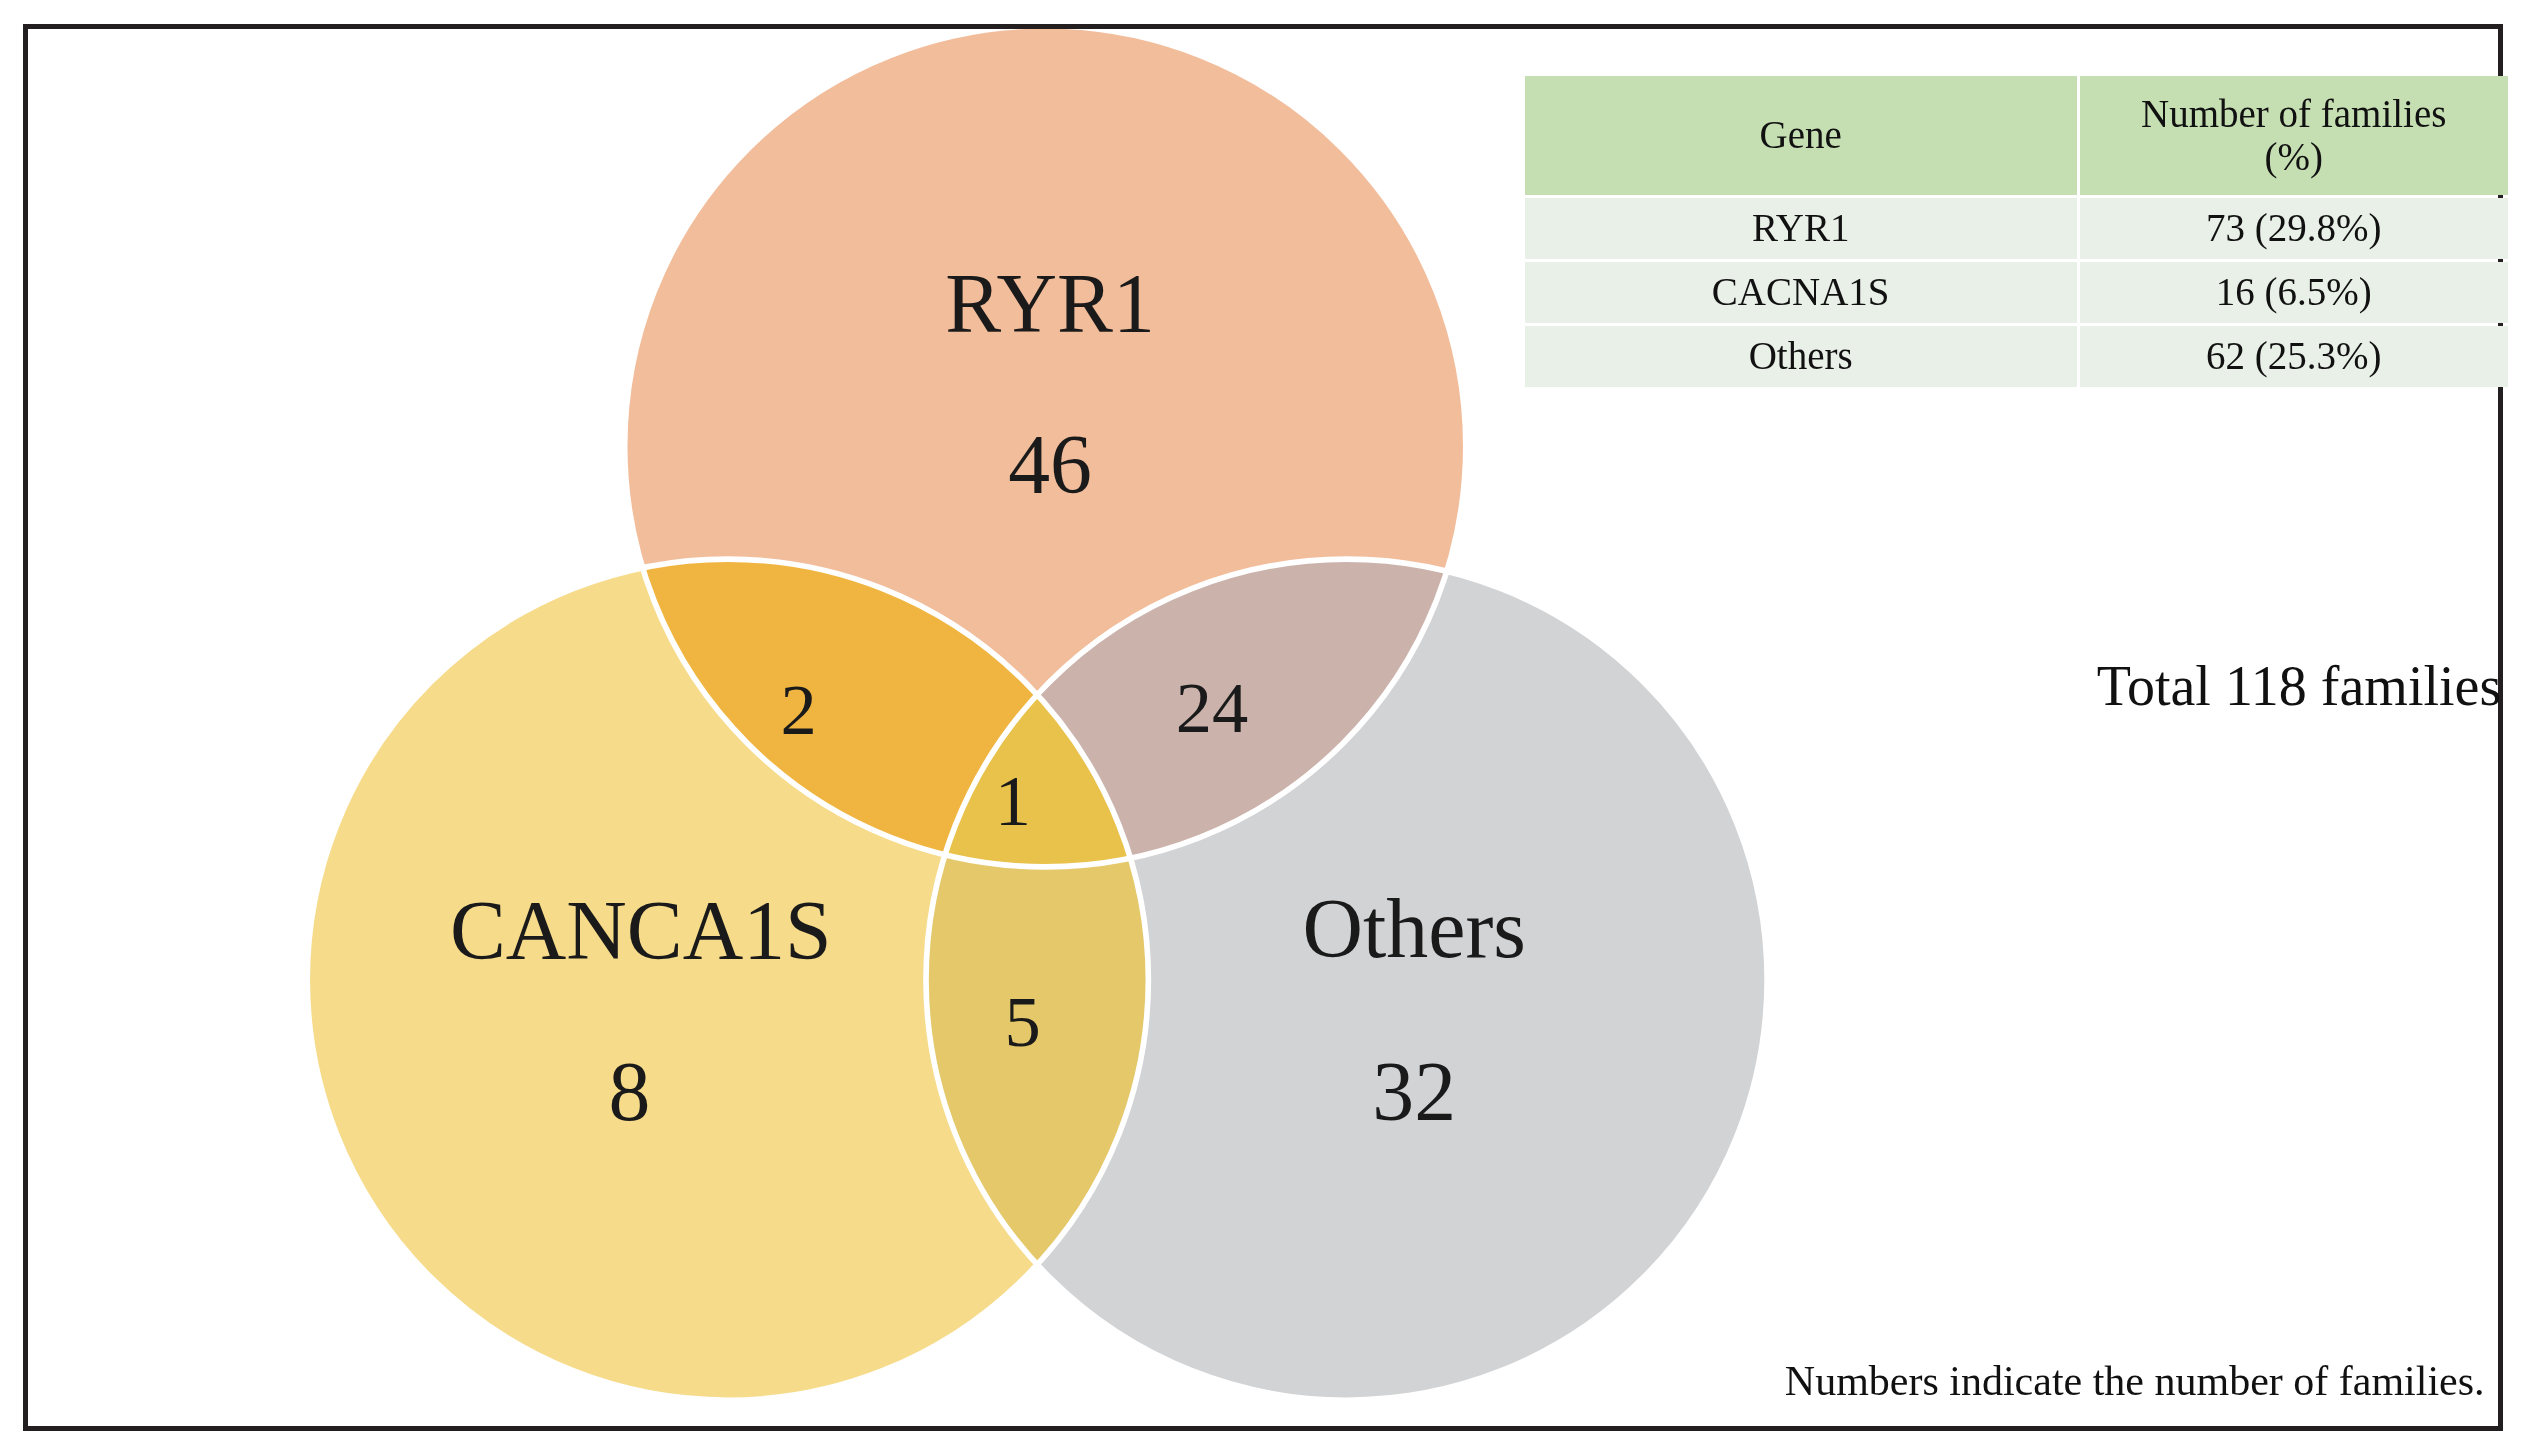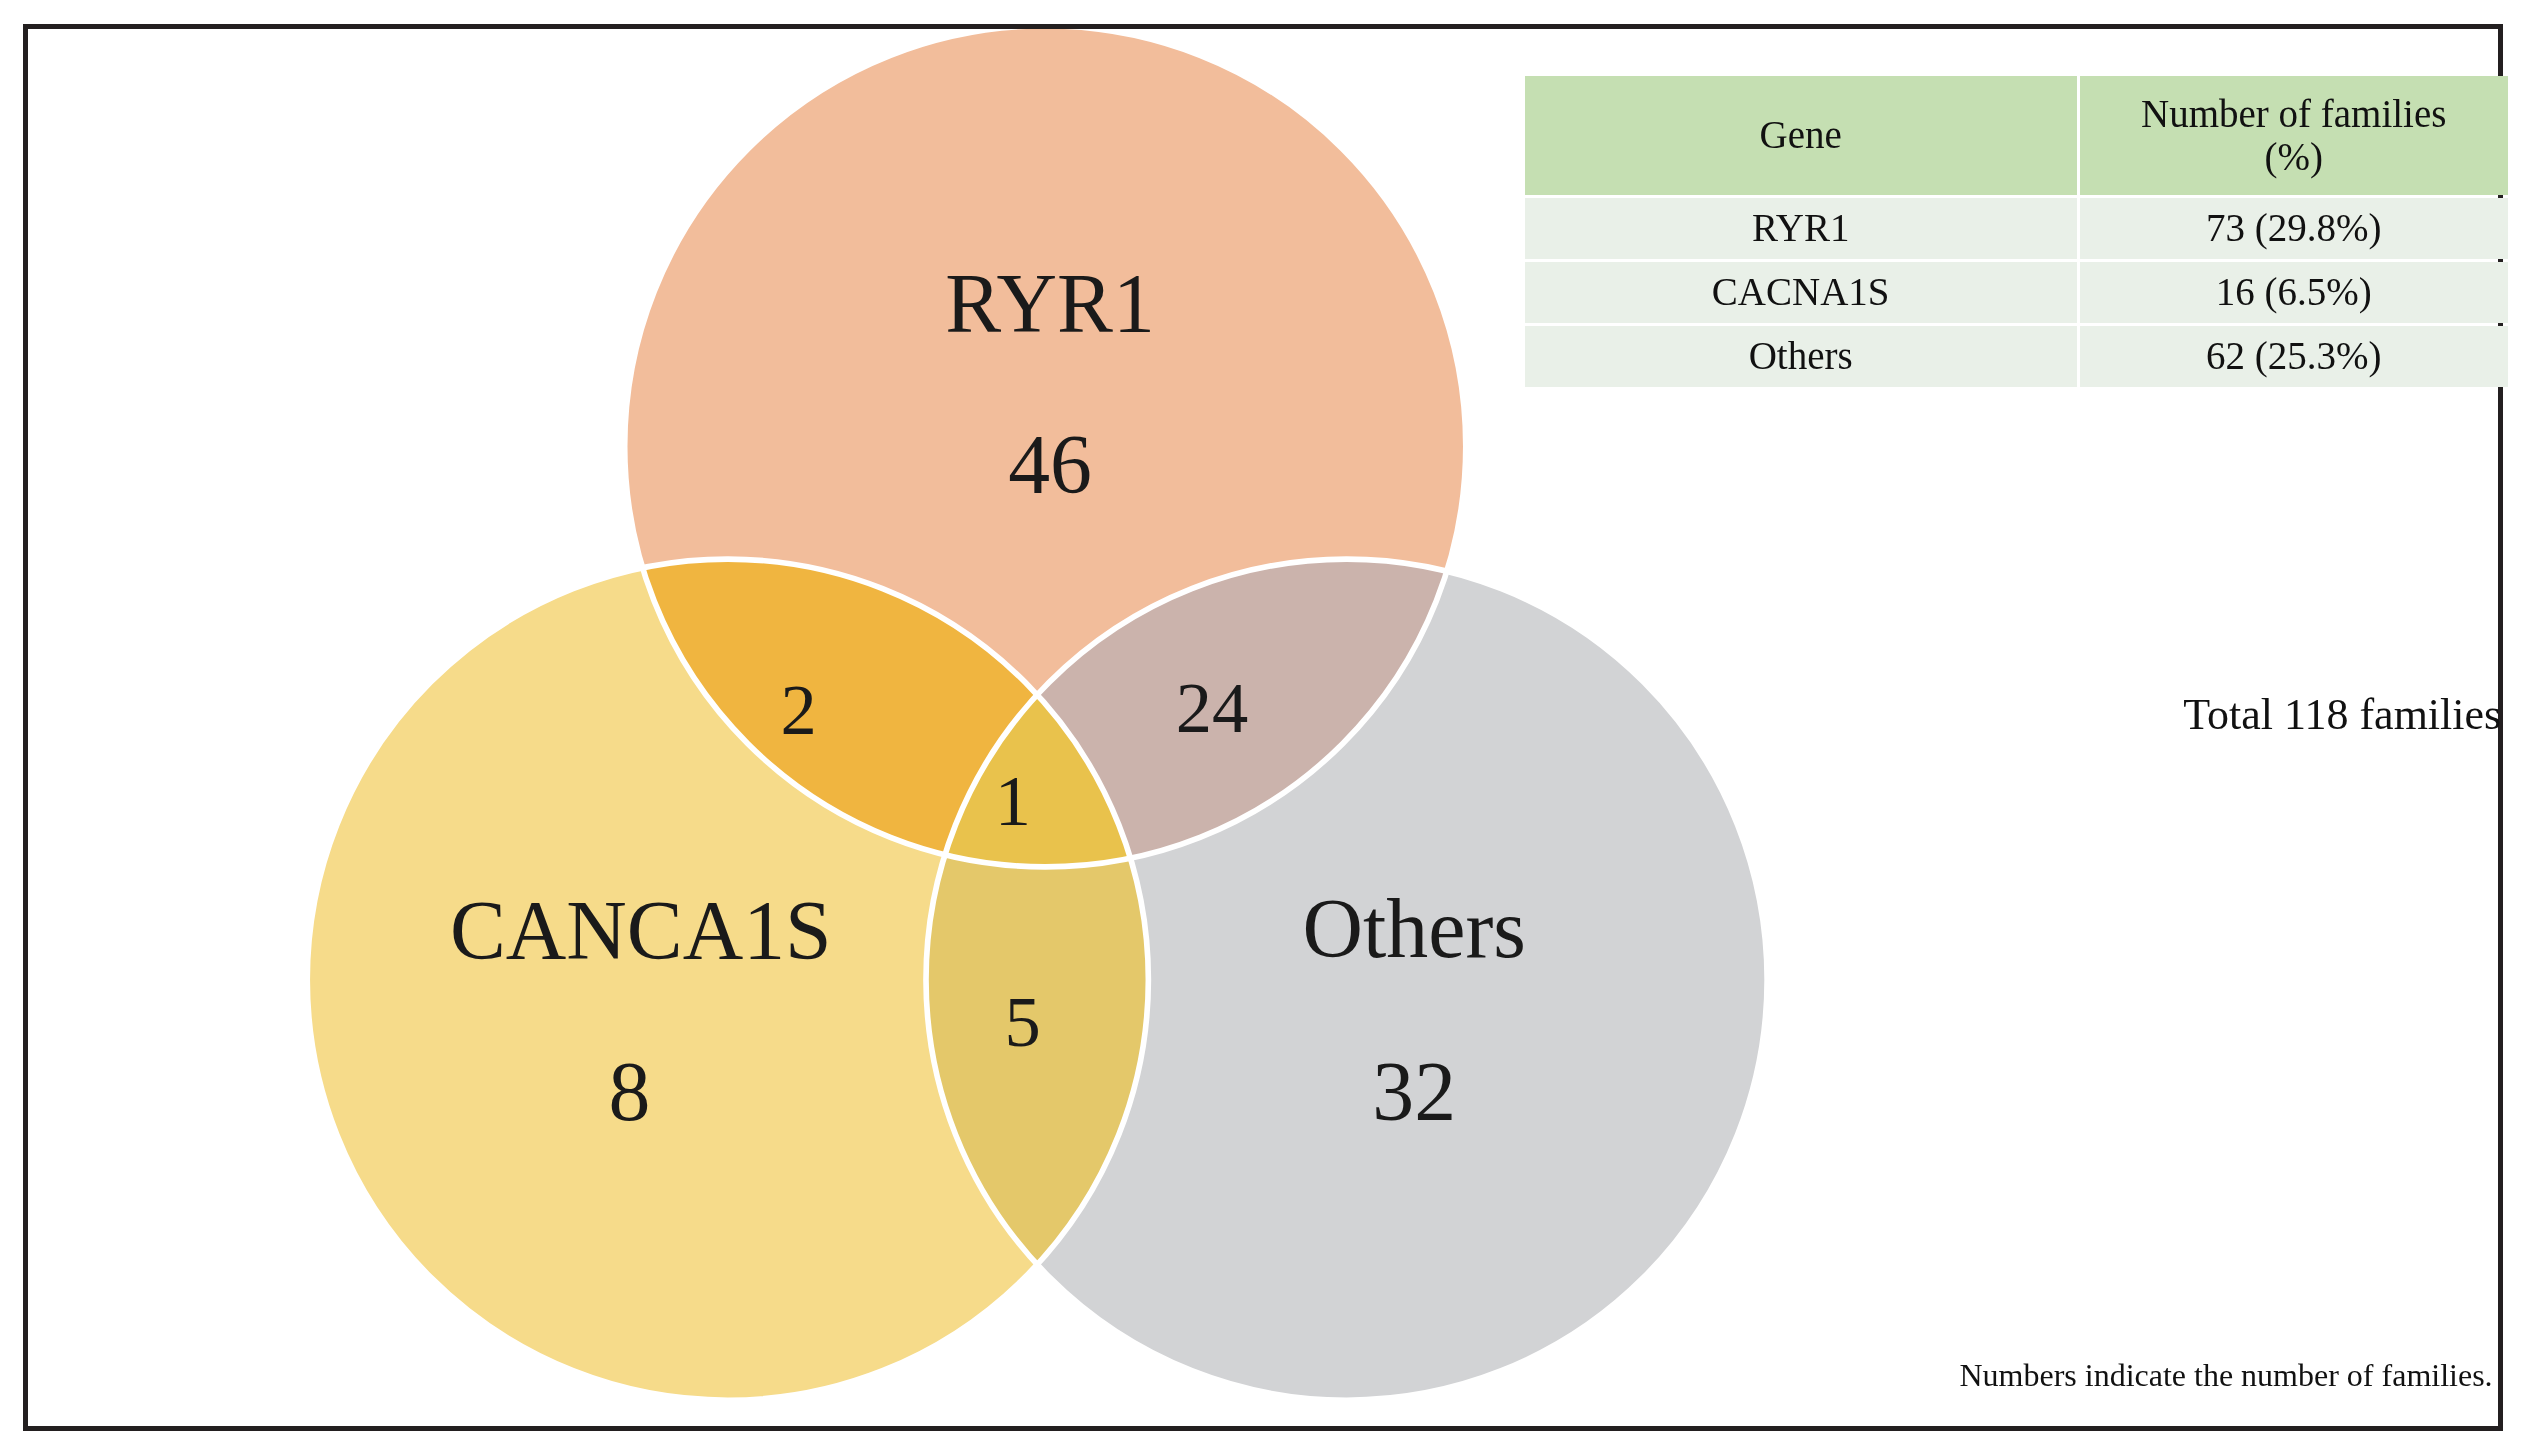--- a/index.html
+++ b/index.html
@@ -74,36 +74,35 @@
   .row-wide td.cell-gene {
     letter-spacing: -0.4px;
   }
 
   #total-line {
     position: absolute;
     left: 1497px;
     top: 625px;
     width: 983px;
     text-align: right;
-    font-size: 44px;
+    font-size: 56px;
     color: #111111;
     padding-right: 6.4px;
     box-sizing: border-box;
-    margin-top: 35px;
   }
 
   #footer-note {
     position: absolute;
     left: 1209px;
     top: 1328px;
     width: 1265px;
     text-align: right;
-    font-size: 32px;
+    font-size: 42px;
     color: #111111;
-    padding-right: 9px;
+    padding-right: 17px;
     box-sizing: border-box;
   }
 
   
   .venn-text {
     fill: #1a1a1a;
     font-family: "Liberation Serif", "DejaVu Serif", serif;
     text-anchor: middle;
     dominant-baseline: middle;
   }

